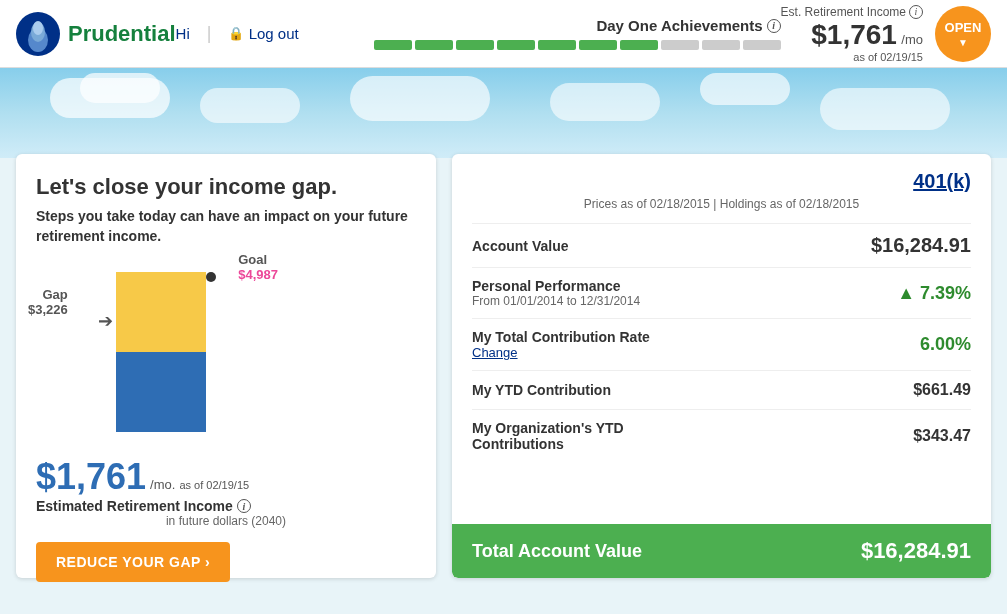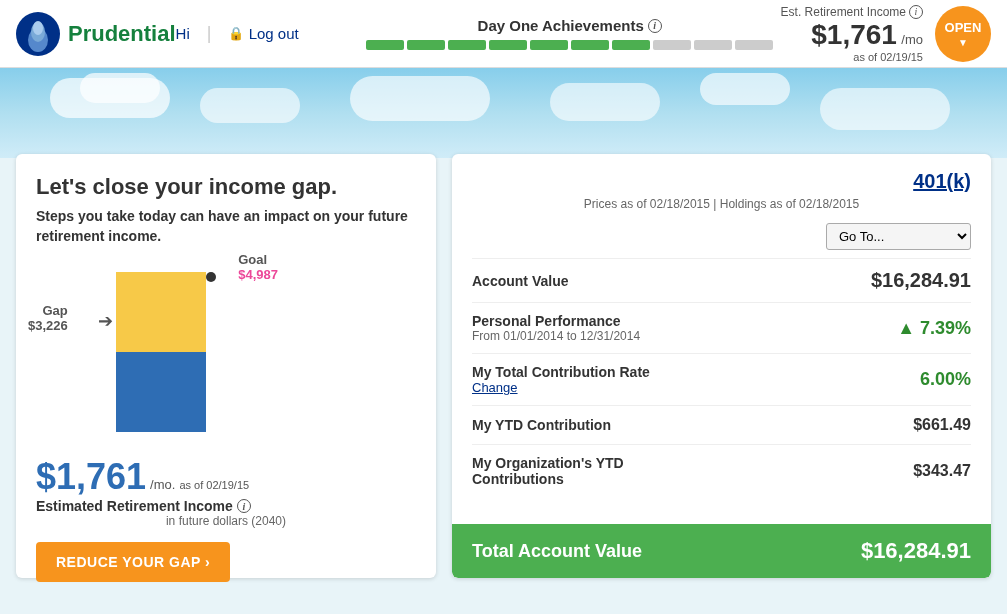--- a/index.html
+++ b/index.html
@@ -52,21 +52,21 @@
       color: #003087;
       text-decoration: none;
       font-size: 15px;
     }
     .lock-icon { font-size: 13px; color: #555; }
 
     .header-center {
       flex: 1;
       display: flex;
       flex-direction: column;
-      align-items: center;
+      align-items: flex-end;
       padding-left: 60px;
     }
     .day-one-label {
       font-size: 15px;
       font-weight: bold;
       color: #333;
       display: flex;
       align-items: center;
       gap: 4px;
     }
@@ -369,21 +369,21 @@
 
 <div class="main-content">
 
   <div class="left-card">
     <h2>Let's close your income gap.</h2>
     <p class="subtitle">Steps you take today can have an impact on your future retirement income.</p>
 
     
     <div style="position:relative; margin: 10px 0 8px 80px; display:inline-block;">
       
-      <div style="position:absolute;left:-88px;top:31px;text-align:right;">
+      <div style="position:absolute;left:-88px;top:15px;text-align:right;">
         <div style="font-size:13px;font-weight:bold;color:#555;">Gap</div>
         <div style="font-size:13px;font-weight:bold;color:#555;">$3,226</div>
       </div>
       
       <div style="position:absolute;left:-18px;top:38px;font-size:18px;color:#555;">➔</div>
 
       
       <div style="position:absolute;right:-72px;top:-20px;">
         <div style="font-size:13px;font-weight:bold;color:#555;">Goal</div>
         <div style="font-size:13px;font-weight:bold;color:#ec4899;">$4,987</div>
@@ -413,22 +413,20 @@
     </div>
 
     <button class="reduce-btn">REDUCE YOUR GAP ›</button>
   </div>
 
   <div class="right-card">
     <div class="right-card-body">
       <div class="account-title">401(k)</div>
       <div class="prices-note">Prices as of 02/18/2015 | Holdings as of 02/18/2015</div>
 
-      <select class="go-to-select" id="goto-select">
-      <option value="Go To...">Go To...</option><option value="Account Summary">Account Summary</option><option value="Investments">Investments</option><option value="Transactions">Transactions</option></select>
       <div class="clearfix"></div>
 
       <div class="account-row">
         <span class="row-label">Account Value</span>
         <span class="row-value large">$16,284.91</span>
       </div>
 
       <div class="account-row">
         <div>
           <div class="row-label">Personal Performance</div>

